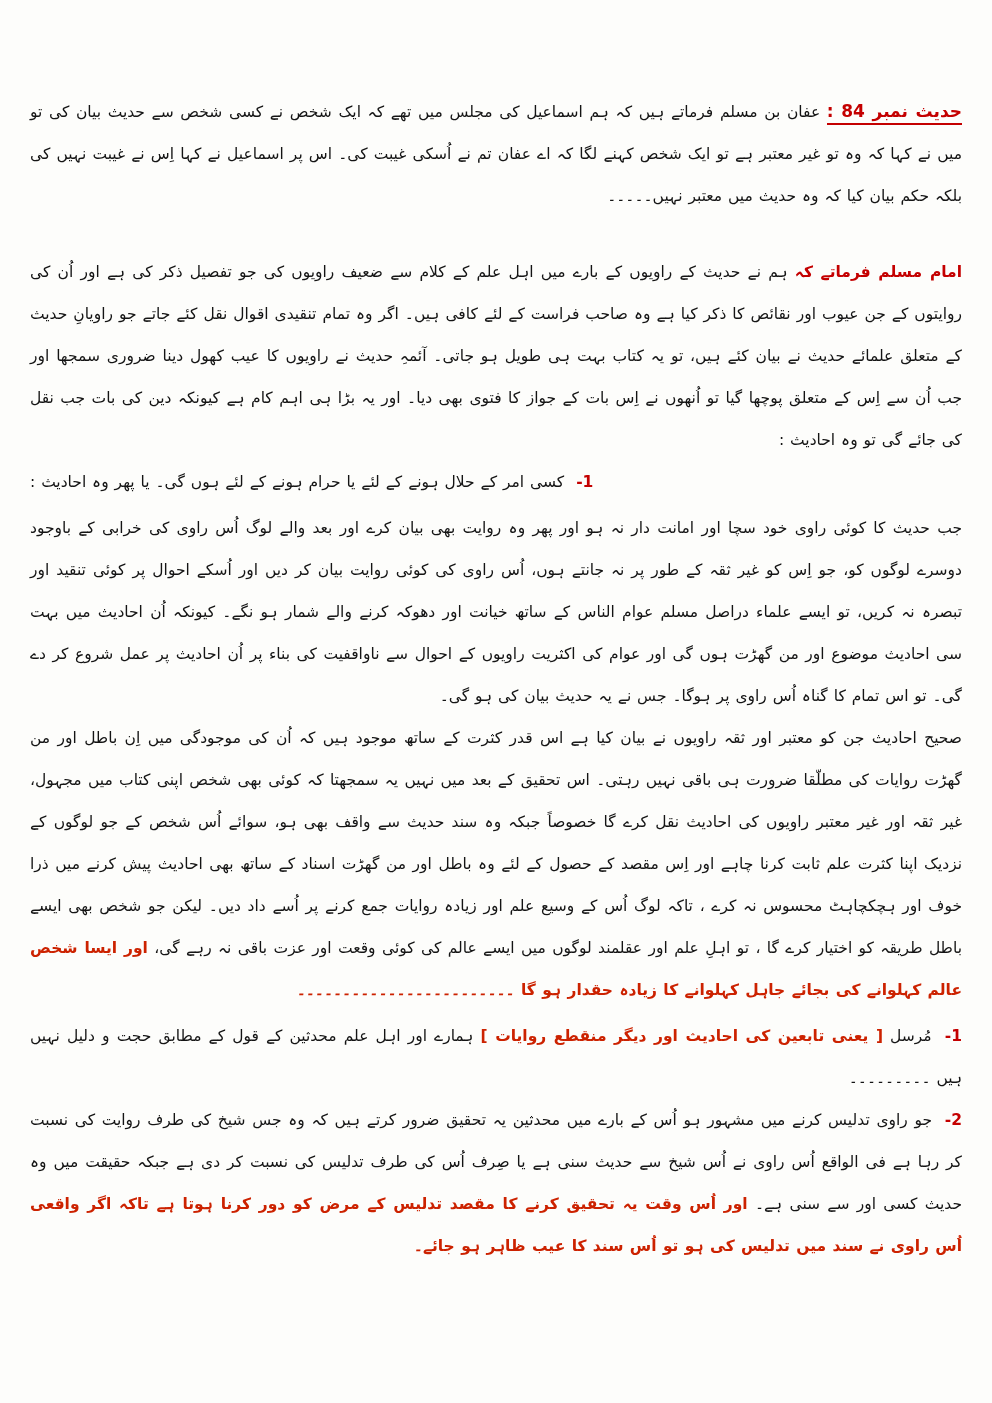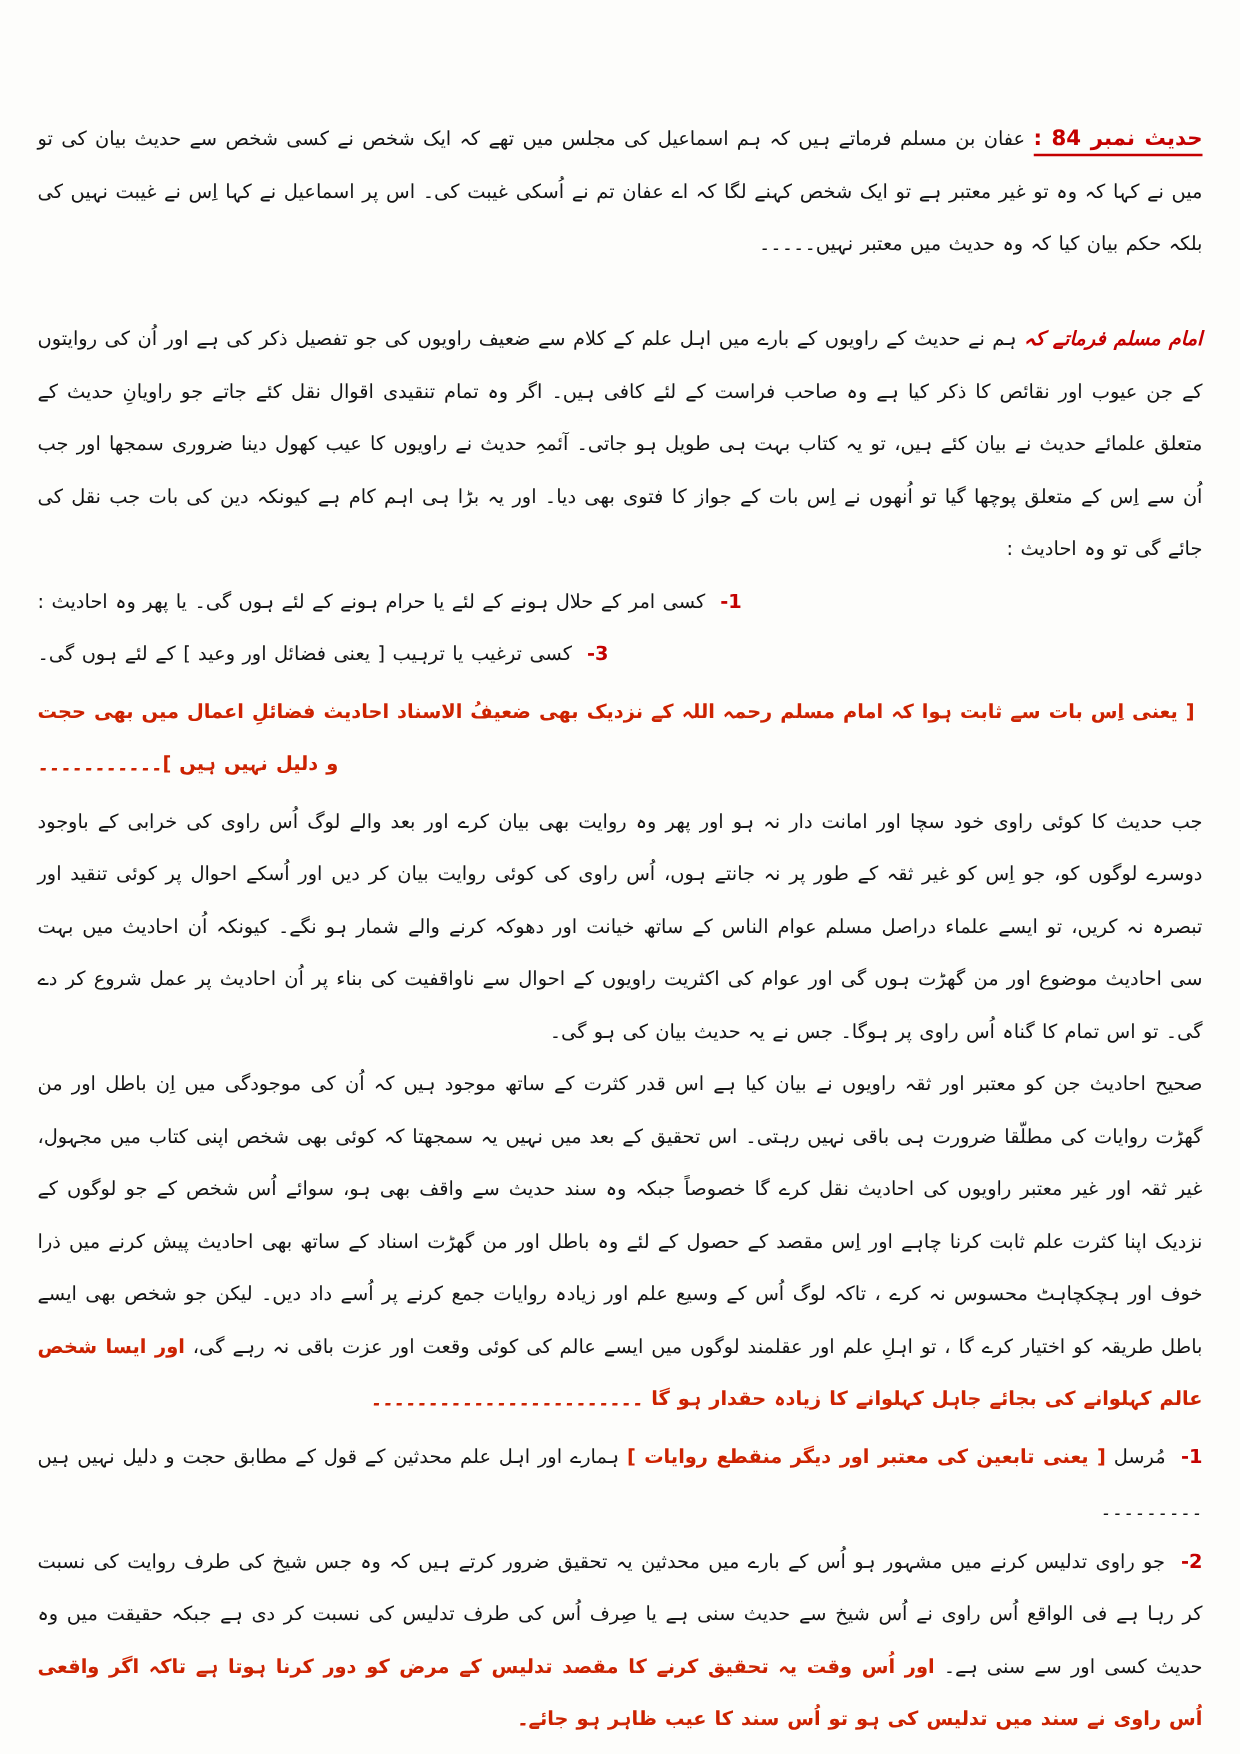--- a/index.html
+++ b/index.html
@@ -24,21 +24,21 @@
   }
   .para{
     margin:0;
     font-size:15.5px;
     line-height:42px;
     text-align:justify;
     word-spacing:1px;
   }
   .gap-lg{margin-top:34px;}
   .gap-sm{margin-top:4px;}
-  .red{color:var(--red);font-weight:bold;font-style:italic;}
+  .red{color:var(--red);font-weight:bold;}
   .red2{color:var(--red2);font-weight:bold;}
   .heading{
     color:var(--red);
     font-weight:bold;
     border-bottom:2.5px solid var(--red);
     padding-bottom:2px;
     font-size:17px;
   }
   .num{
     color:var(--red);
@@ -58,37 +58,31 @@
     <span class="heading">حدیث نمبر 84 :</span><span> عفان بن مسلم فرماتے ہیں کہ ہم اسماعیل کی مجلس میں تھے کہ ایک شخص نے کسی شخص سے حدیث بیان کی تو میں نے کہا کہ وہ تو غیر معتبر ہے تو ایک شخص کہنے لگا کہ اے عفان تم نے اُسکی غیبت کی۔ اس پر اسماعیل نے کہا اِس نے غیبت نہیں کی بلکہ حکم بیان کیا کہ وہ حدیث میں معتبر نہیں۔۔۔۔۔</span>
   </p>
 
   <p class="para gap-lg">
     <span class="red">امام مسلم فرماتے کہ</span><span> ہم نے حدیث کے راویوں کے بارے میں اہل علم کے کلام سے ضعیف راویوں کی جو تفصیل ذکر کی ہے اور اُن کی روایتوں کے جن عیوب اور نقائص کا ذکر کیا ہے وہ صاحب فراست کے لئے کافی ہیں۔ اگر وہ تمام تنقیدی اقوال نقل کئے جاتے جو راویانِ حدیث کے متعلق علمائے حدیث نے بیان کئے ہیں، تو یہ کتاب بہت ہی طویل ہو جاتی۔ آئمہِ حدیث نے راویوں کا عیب کھول دینا ضروری سمجھا اور جب اُن سے اِس کے متعلق پوچھا گیا تو اُنھوں نے اِس بات کے جواز کا فتوی بھی دیا۔ اور یہ بڑا ہی اہم کام ہے کیونکہ دین کی بات جب نقل کی جائے گی تو وہ احادیث :</span>
   </p>
 
   <p class="para item">
     <span class="num">1-</span><span> کسی امر کے حلال ہونے کے لئے یا حرام ہونے کے لئے ہوں گی۔ یا پھر وہ احادیث :</span>
   </p>
-  <p class="para item">
-    <span class="num">3-</span><span> کسی ترغیب یا ترہیب [ یعنی فضائل اور وعید ] کے لئے ہوں گی۔</span>
-  </p>
 
-  <p class="para item gap-sm">
-    <span class="red2">[ یعنی اِس بات سے ثابت ہوا کہ امام مسلم رحمہ اللہ کے نزدیک بھی ضعیفُ الاسناد احادیث فضائلِ اعمال میں بھی حجت و دلیل نہیں ہیں ]۔۔۔۔۔۔۔۔۔۔۔</span>
-  </p>
 
   <p class="para gap-sm">
     <span>جب حدیث کا کوئی راوی خود سچا اور امانت دار نہ ہو اور پھر وہ روایت بھی بیان کرے اور بعد والے لوگ اُس راوی کی خرابی کے باوجود دوسرے لوگوں کو، جو اِس کو غیر ثقہ کے طور پر نہ جانتے ہوں، اُس راوی کی کوئی روایت بیان کر دیں اور اُسکے احوال پر کوئی تنقید اور تبصرہ نہ کریں، تو ایسے علماء دراصل مسلم عوام الناس کے ساتھ خیانت اور دھوکہ کرنے والے شمار ہو نگے۔ کیونکہ اُن احادیث میں بہت سی احادیث موضوع اور من گھڑت ہوں گی اور عوام کی اکثریت راویوں کے احوال سے ناواقفیت کی بناء پر اُن احادیث پر عمل شروع کر دے گی۔ تو اس تمام کا گناہ اُس راوی پر ہوگا۔ جس نے یہ حدیث بیان کی ہو گی۔</span>
   </p>
 
   <p class="para">
     <span>صحیح احادیث جن کو معتبر اور ثقہ راویوں نے بیان کیا ہے اس قدر کثرت کے ساتھ موجود ہیں کہ اُن کی موجودگی میں اِن باطل اور من گھڑت روایات کی مطلّقا ضرورت ہی باقی نہیں رہتی۔ اس تحقیق کے بعد میں نہیں یہ سمجھتا کہ کوئی بھی شخص اپنی کتاب میں مجہول، غیر ثقہ اور غیر معتبر راویوں کی احادیث نقل کرے گا خصوصاً جبکہ وہ سند حدیث سے واقف بھی ہو، سوائے اُس شخص کے جو لوگوں کے نزدیک اپنا کثرت علم ثابت کرنا چاہے اور اِس مقصد کے حصول کے لئے وہ باطل اور من گھڑت اسناد کے ساتھ بھی احادیث پیش کرنے میں ذرا خوف اور ہچکچاہٹ محسوس نہ کرے ، تاکہ لوگ اُس کے وسیع علم اور زیادہ روایات جمع کرنے پر اُسے داد دیں۔ لیکن جو شخص بھی ایسے باطل طریقہ کو اختیار کرے گا ، تو اہلِ علم اور عقلمند لوگوں میں ایسے عالم کی کوئی وقعت اور عزت باقی نہ رہے گی، </span><span class="red2">اور ایسا شخص عالم کہلوانے کی بجائے جاہل کہلوانے کا زیادہ حقدار ہو گا ۔۔۔۔۔۔۔۔۔۔۔۔۔۔۔۔۔۔۔۔۔۔۔۔</span>
   </p>
 
   <p class="para gap-sm">
-    <span class="num">1-</span><span> مُرسل </span><span class="red2">[ یعنی تابعین کی معتبر اور دیگر منقطع روایات ]</span><span> ہمارے اور اہل علم محدثین کے قول کے مطابق حجت و دلیل نہیں ہیں ۔۔۔۔۔۔۔۔۔</span>
+    <span class="num">1-</span><span> مُرسل </span><span class="red2">[ یعنی تابعین کی احادیث اور دیگر منقطع روایات ]</span><span> ہمارے اور اہل علم محدثین کے قول کے مطابق حجت و دلیل نہیں ہیں ۔۔۔۔۔۔۔۔۔</span>
   </p>
 
   <p class="para">
     <span class="num">2-</span><span> جو راوی تدلیس کرنے میں مشہور ہو اُس کے بارے میں محدثین یہ تحقیق ضرور کرتے ہیں کہ وہ جس شیخ کی طرف روایت کی نسبت کر رہا ہے فی الواقع اُس راوی نے اُس شیخ سے حدیث سنی ہے یا صِرف اُس کی طرف تدلیس کی نسبت کر دی ہے جبکہ حقیقت میں وہ حدیث کسی اور سے سنی ہے۔ </span><span class="red2">اور اُس وقت یہ تحقیق کرنے کا مقصد تدلیس کے مرض کو دور کرنا ہوتا ہے تاکہ اگر واقعی اُس راوی نے سند میں تدلیس کی ہو تو اُس سند کا عیب ظاہر ہو جائے۔</span>
   </p>
 
 </div>
 
 </body></html>

